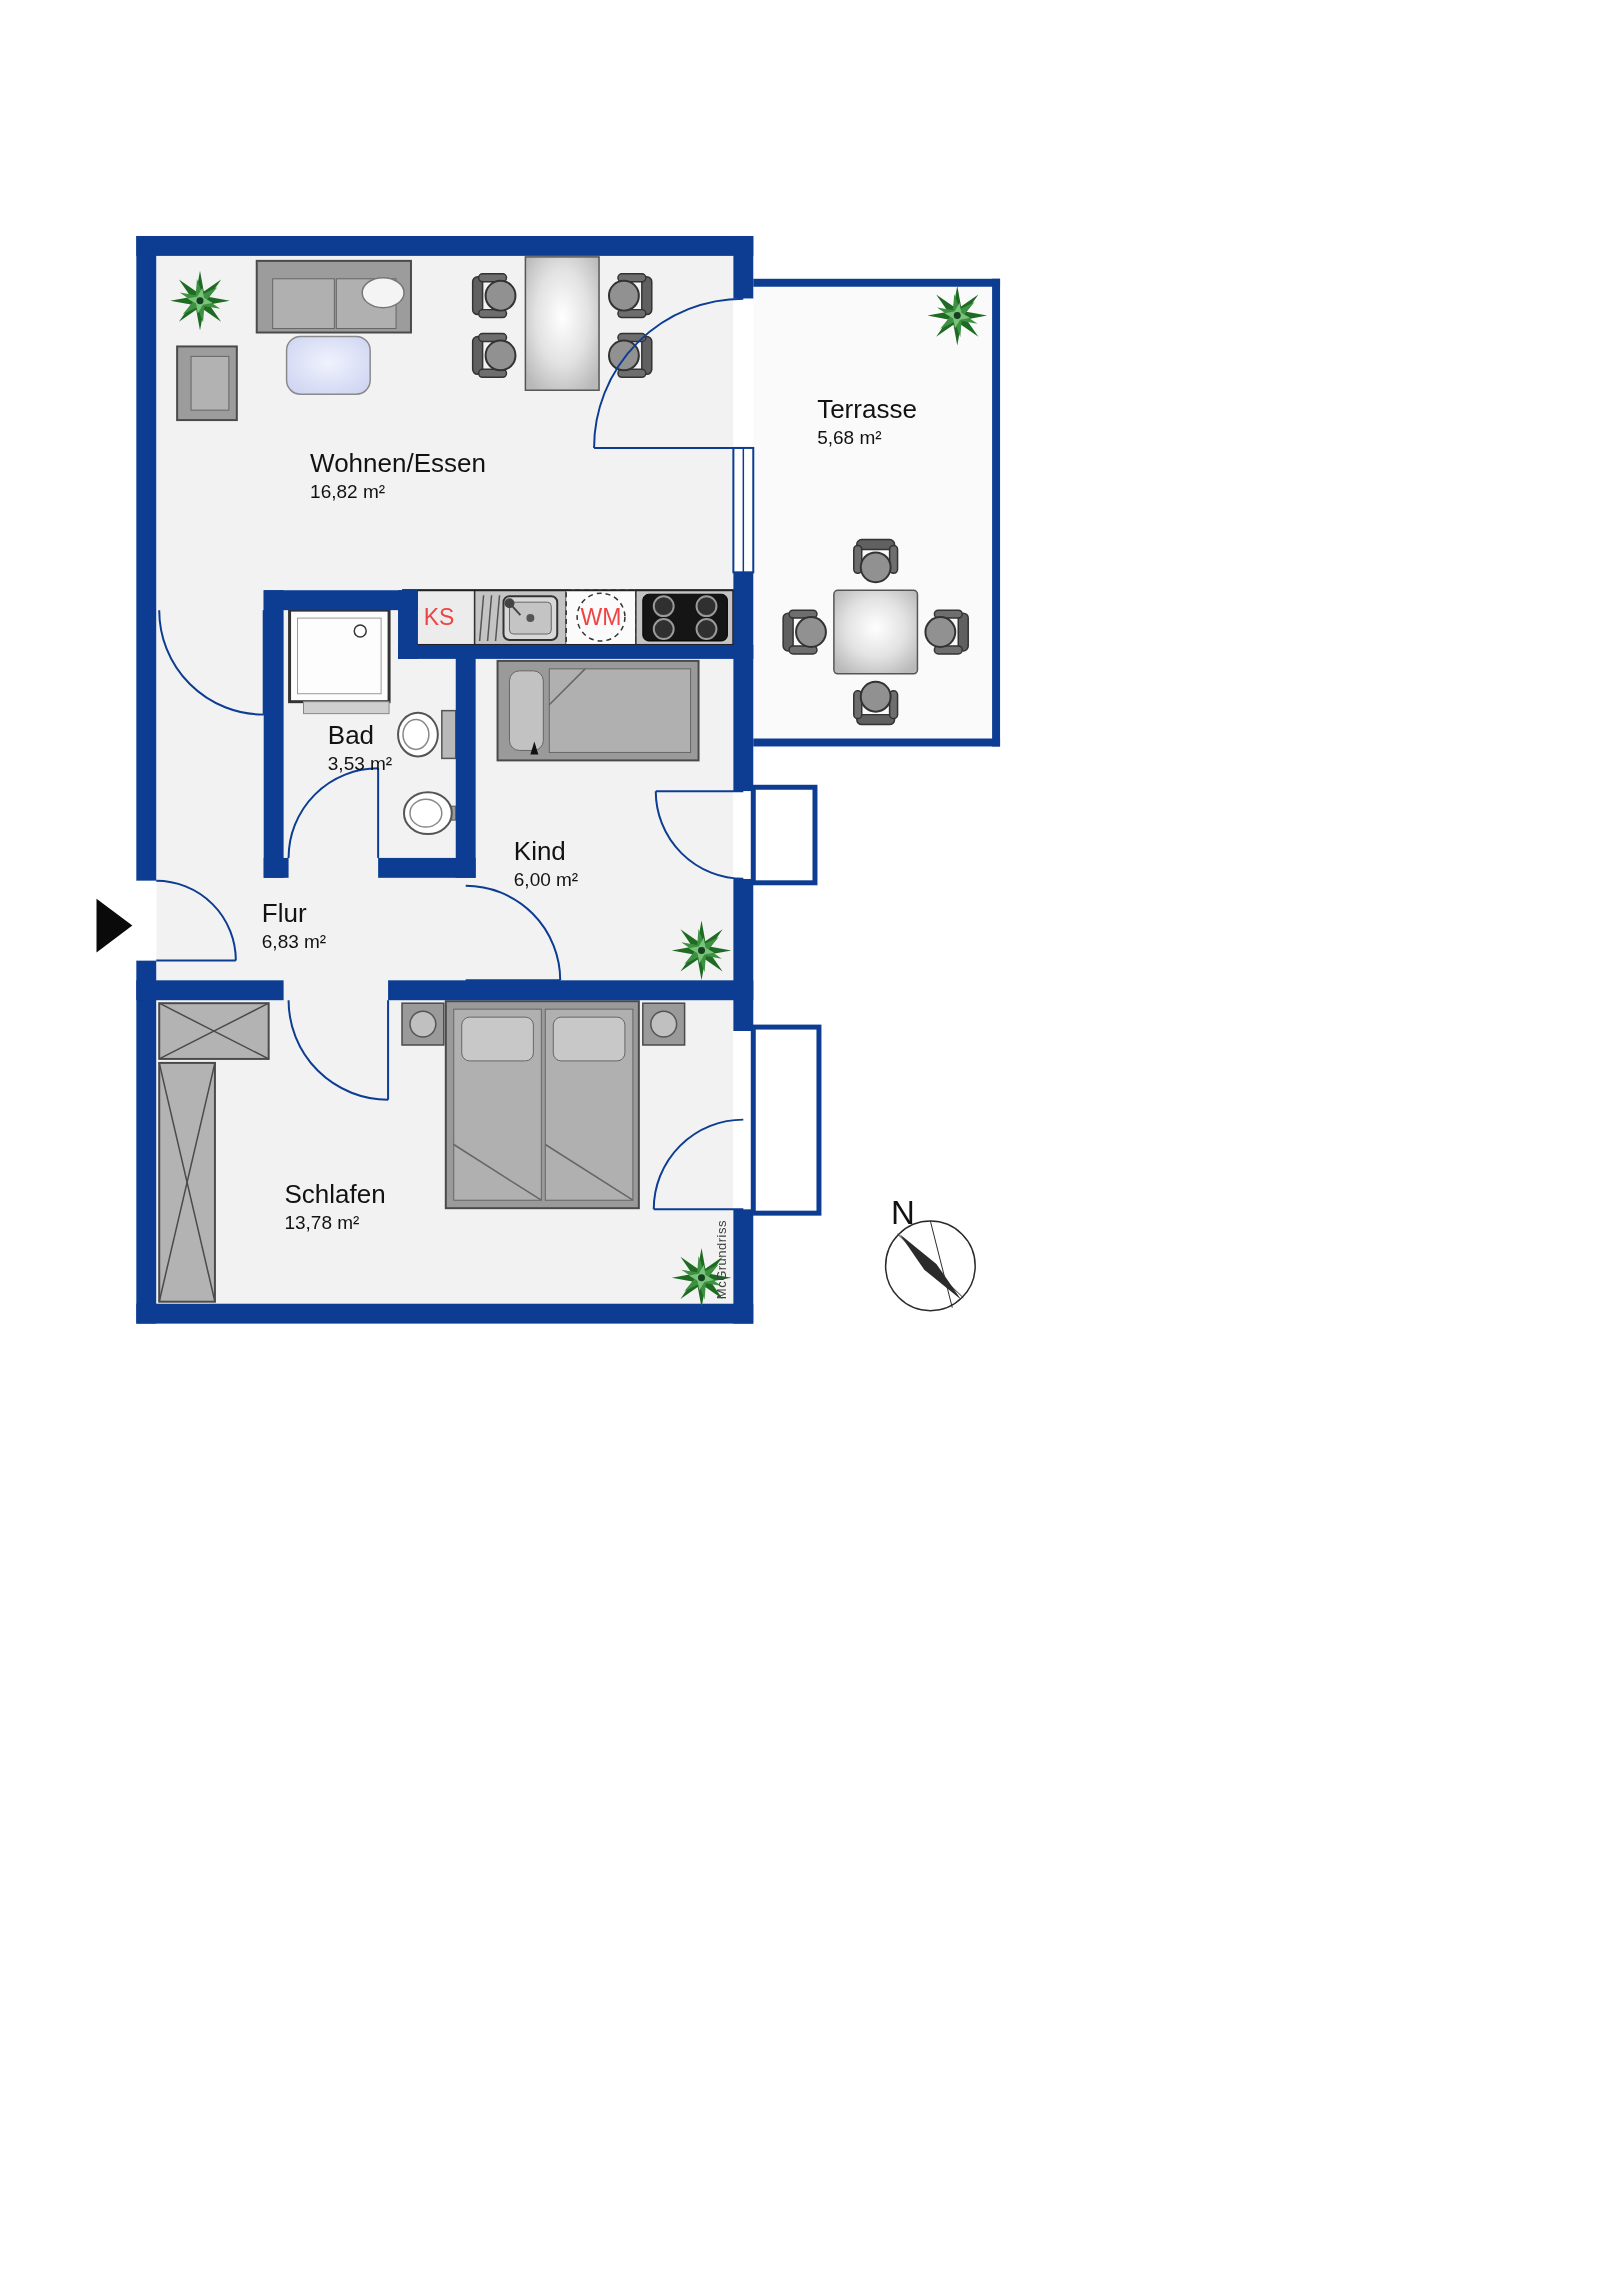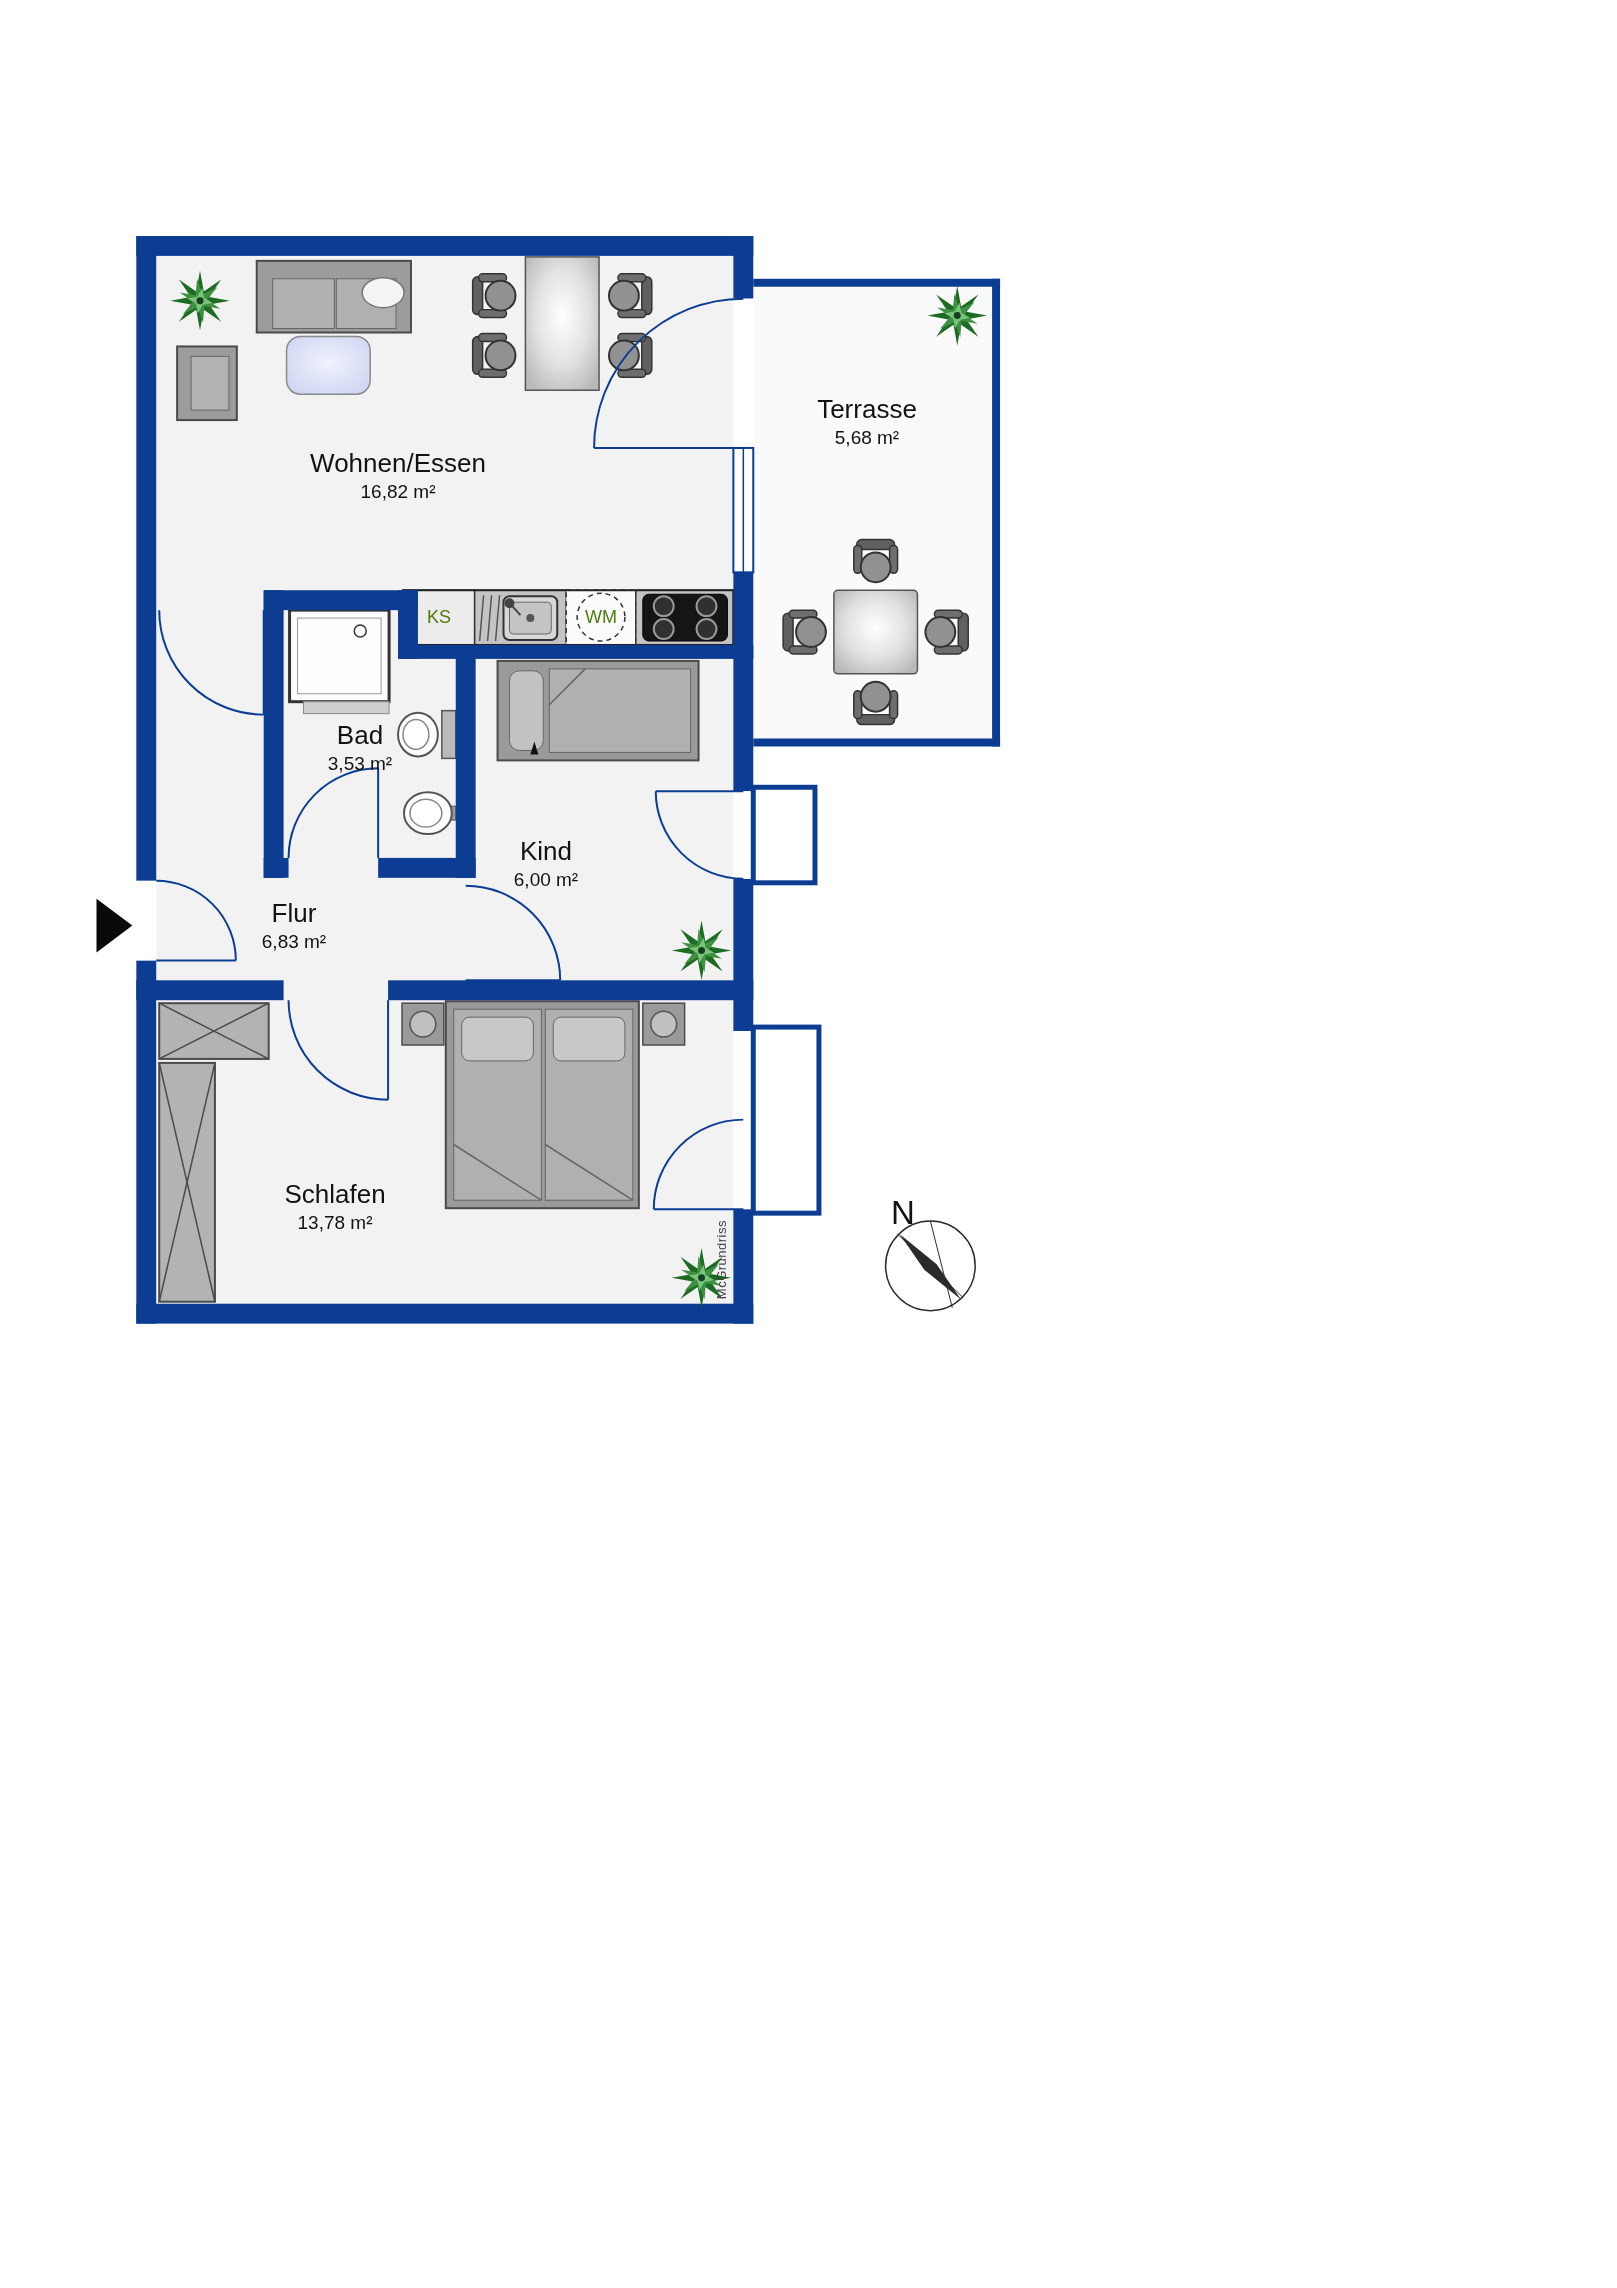--- a/index.html
+++ b/index.html
@@ -1,23 +1,23 @@
 <!DOCTYPE html>
 <html><head>
 <meta charset="utf-8">
 <style>
   *{margin:0;padding:0;box-sizing:border-box}
   html,body{background:#fff}
   body{font-family:"Liberation Sans",sans-serif;color:#111}
   .page{position:relative;width:1618px;height:2289px;background:#fff;overflow:hidden}
   .plan-svg{position:absolute;left:0;top:0;display:block}
-  .label{position:absolute;transform:translateX(-50%);text-align:center;line-height:1.22;color:#121212;white-space:nowrap}
+  .label{position:absolute;transform:translateX(-50%);text-align:left;line-height:1.22;color:#121212;white-space:nowrap}
   .label .name{font-size:26px}
   .label .area{font-size:19px}
-  .small-label{position:absolute;transform:translate(-50%,-50%);font-size:18px;color:#4d7c0f;white-space:nowrap}
+  .small-label{position:absolute;transform:translate(-50%,-50%);font-size:23px;color:#ef4444;white-space:nowrap}
   .north-label{position:absolute;transform:translateX(-50%);font-size:33px;color:#111}
   .watermark{position:absolute;writing-mode:vertical-rl;transform:rotate(180deg);font-size:13px;color:#3d3d3d;letter-spacing:0.5px}
 </style>
 </head>
 <body>
 
 <div class="page">
 
   <svg class="plan-svg" width="1618" height="2289" viewBox="0 0 1626 2300" xmlns="http://www.w3.org/2000/svg">
 

